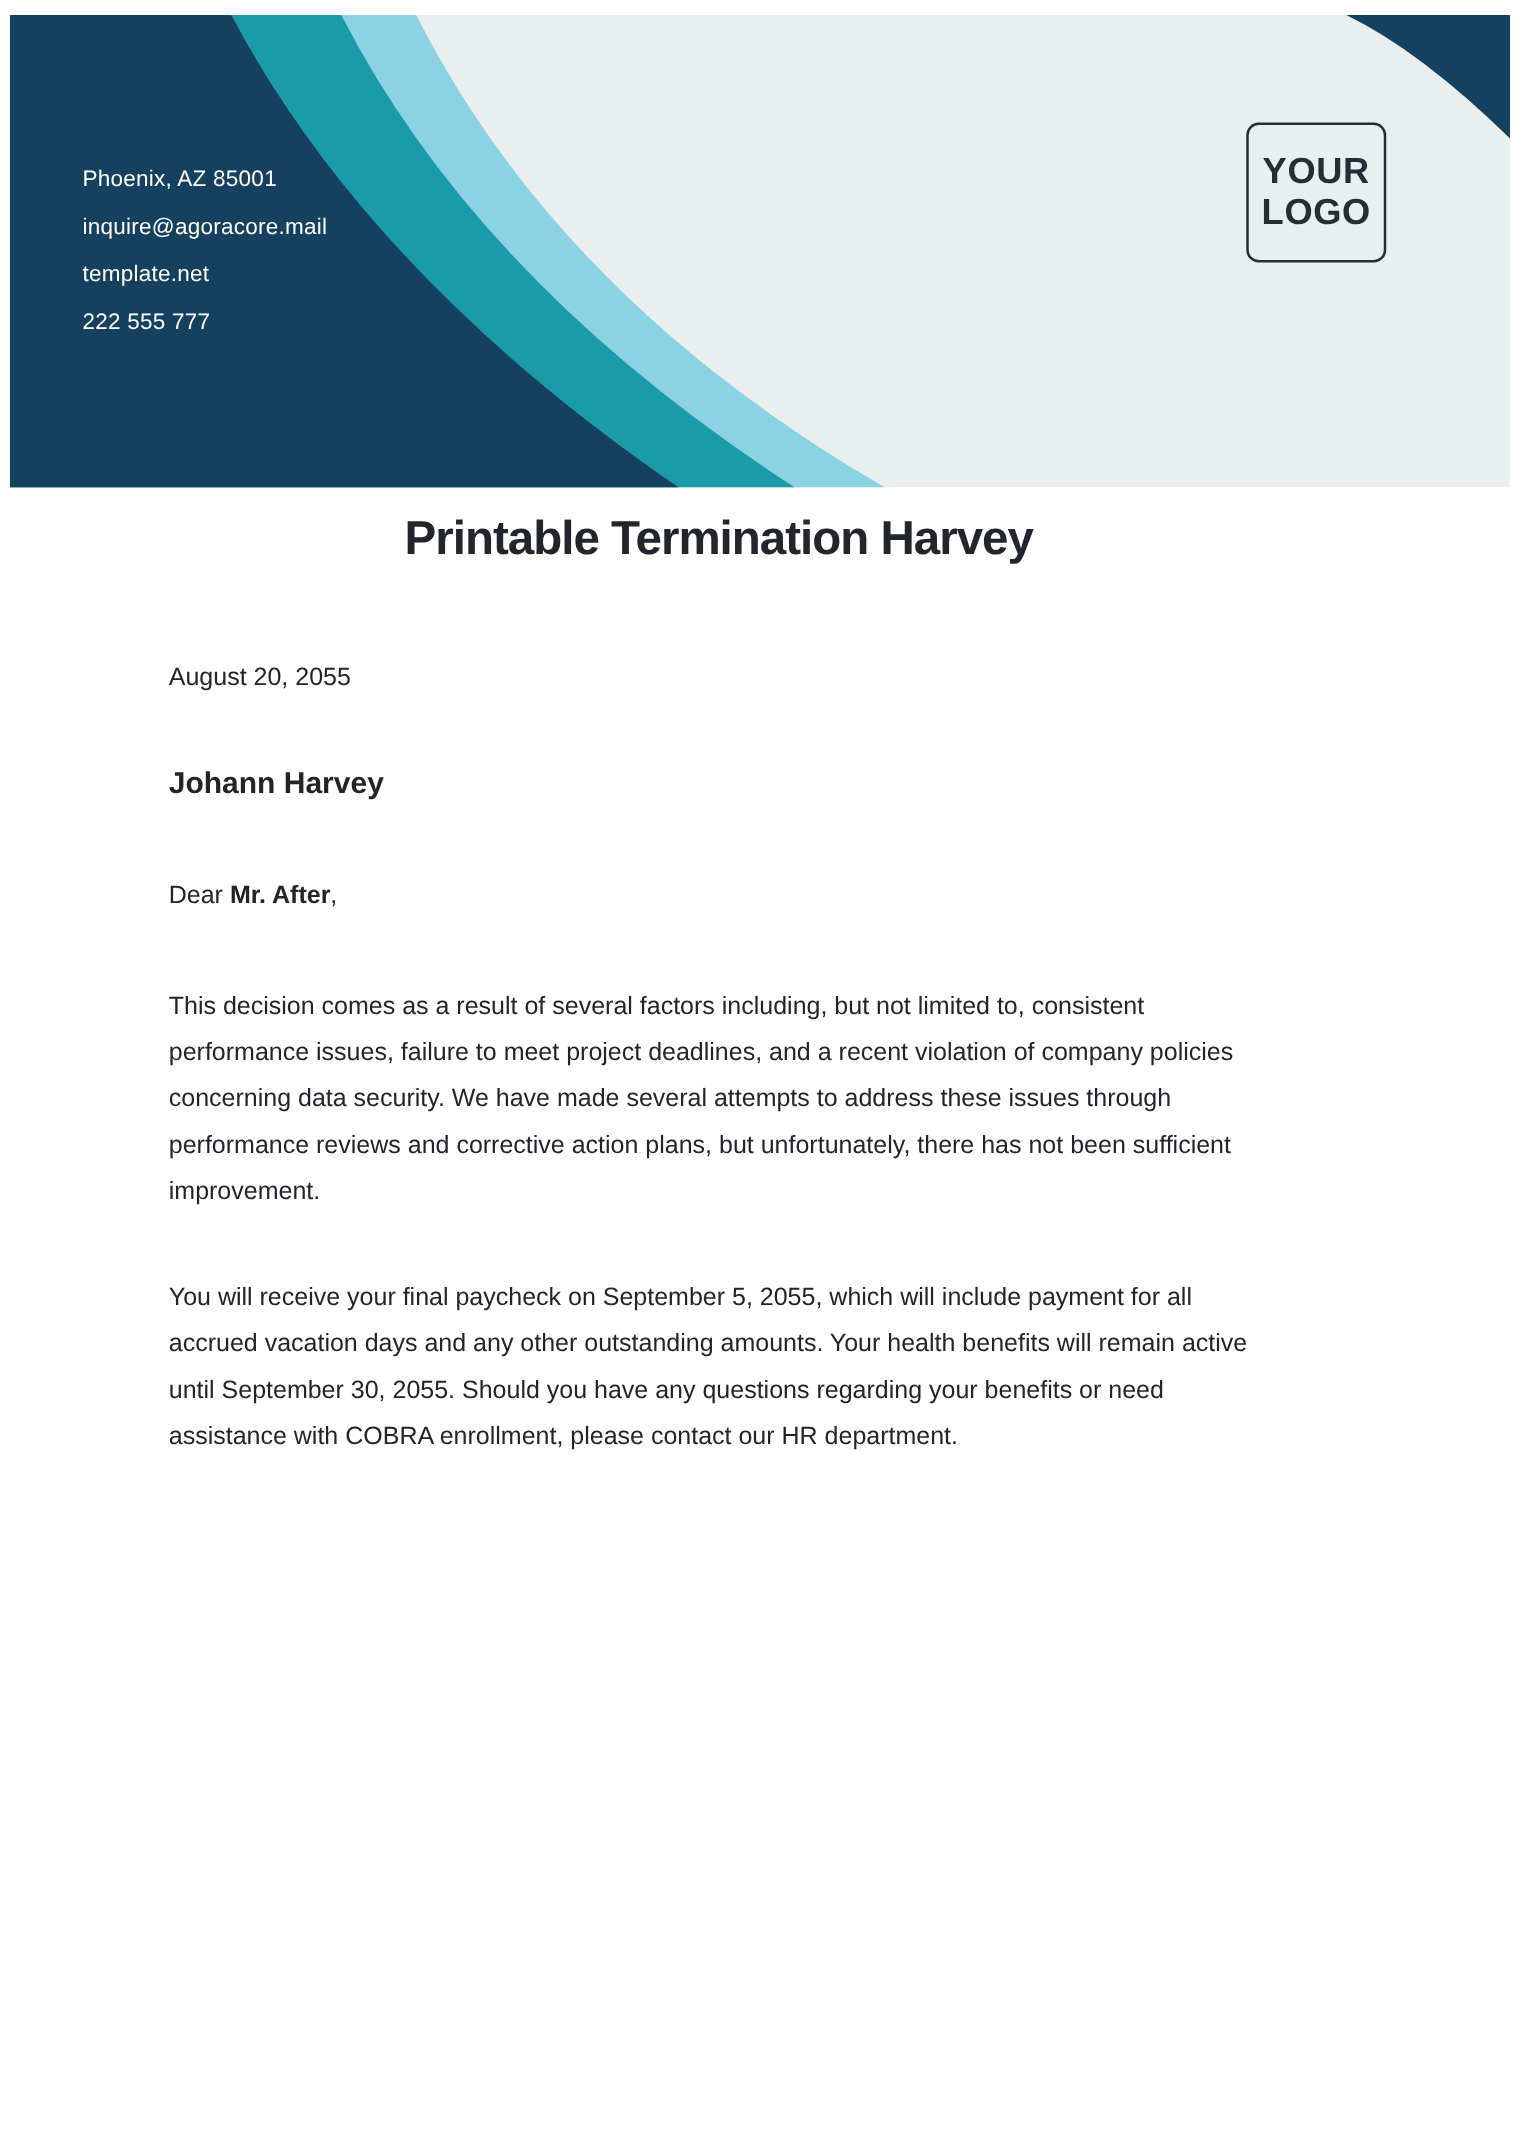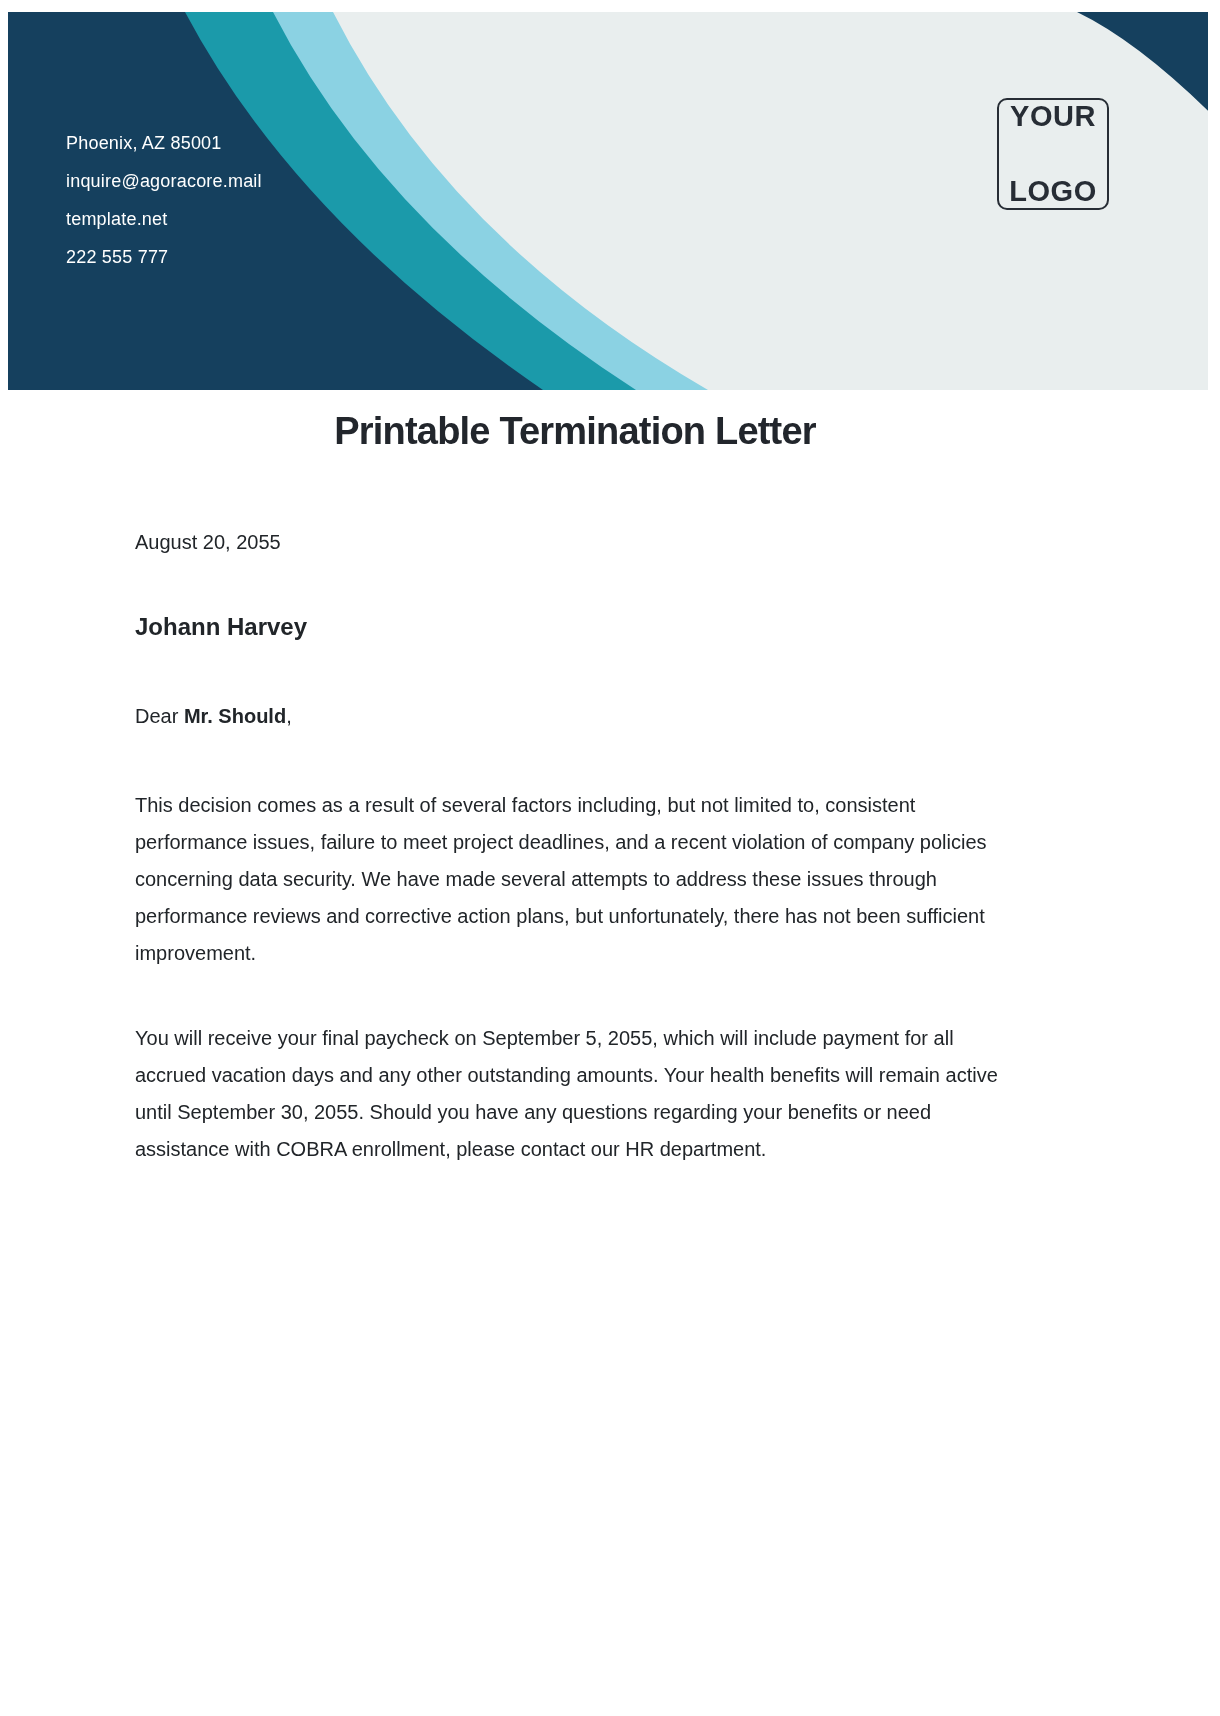--- a/index.html
+++ b/index.html
@@ -42,21 +42,21 @@
   .logo {
     position: absolute;
     left: 989px;
     top: 86px;
     width: 112px;
     height: 112px;
     border: 2px solid #272d35;
     border-radius: 10px;
     display: flex;
     flex-direction: column;
-    justify-content: space-between;
+    justify-content: center;
     text-align: center;
     font-size: 29px;
     line-height: 33px;
     font-weight: 600;
     letter-spacing: 0.5px;
     color: #272d35;
     background: transparent;
   }
 
   
@@ -121,30 +121,30 @@
       <div>222 555 777</div>
     </div>
 
     <div class="logo">
       <div>YOUR</div>
       <div>LOGO</div>
     </div>
   </header>
 
   <main class="letter">
-    <h1 class="title">Printable Termination Letter</h1>
+    <h1 class="title">Printable Termination Harvey</h1>
 
     <div class="date">August 20, 2055</div>
 
     <div class="recipient">
       <div>Johann Harvey</div>
     </div>
 
     <div class="salutation">
-      <span>Dear </span><span class="bold">Mr. Should</span><span>,</span>
+      <span>Dear </span><span class="bold">Mr. After</span><span>,</span>
     </div>
 
     <div id="paragraphs">
         <p class="para"><span>This decision comes as a result of several factors including, but not limited to, consistent performance issues, failure to meet project deadlines, and a recent violation of company policies concerning data security. We have made several attempts to address these issues through performance reviews and corrective action plans, but unfortunately, there has not been sufficient improvement.</span></p>
         <p class="para"><span>You will receive your final paycheck on September 5, 2055, which will include payment for all accrued vacation days and any other outstanding amounts. Your health benefits will remain active until September 30, 2055. Should you have any questions regarding your benefits or need assistance with COBRA enrollment, please contact our HR department.</span></p>
       </div>
   </main>
 
 </div>
 

